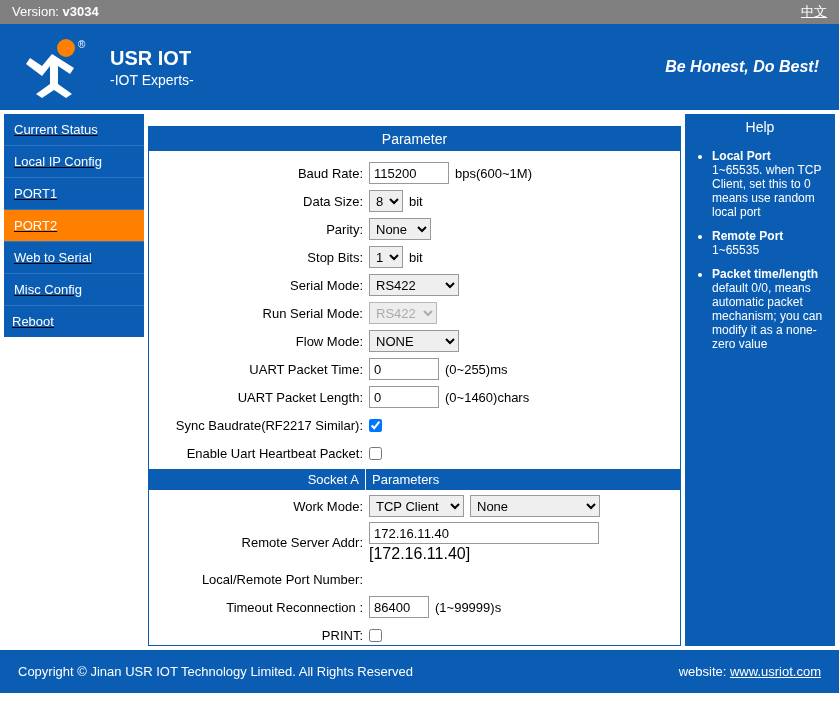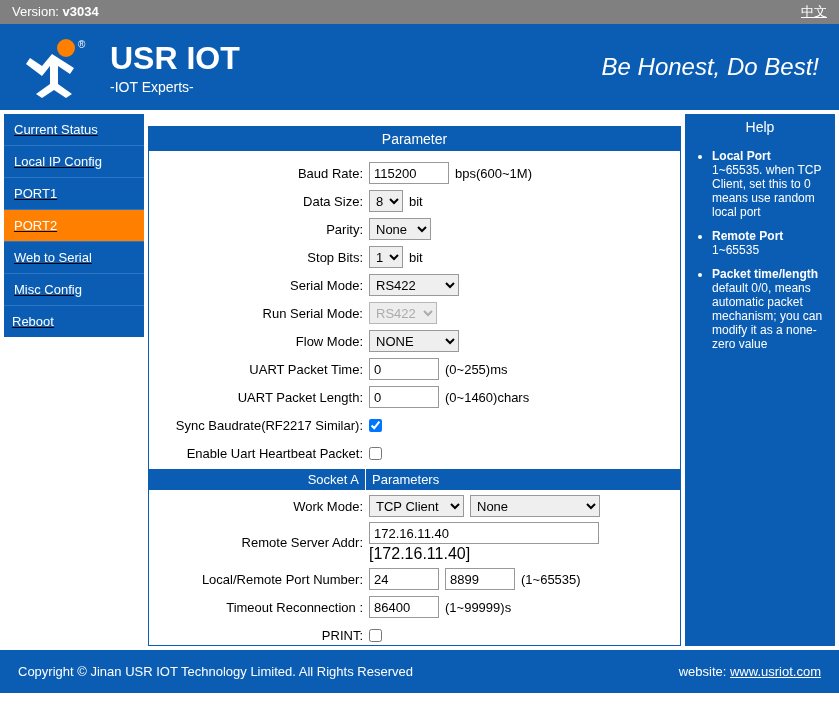--- a/index.html
+++ b/index.html
@@ -2,23 +2,23 @@
 <html><head>
 <meta charset="utf-8">
 <style>
 * { box-sizing: border-box; margin: 0; padding: 0; }
 body { font-family: Arial, sans-serif; font-size: 13px; background: #fff; width: 839px; }
 .topbar { background: #808080; color: #fff; height: 24px; line-height: 24px; padding: 0 12px; display: flex; justify-content: space-between; }
 .topbar a { color: #ffffff; text-decoration: underline; cursor: pointer; }
 .header { background: #0a5db3; color: #fff; height: 86px; display: flex; align-items: center; padding: 0 20px; justify-content: space-between; }
 .logo-area { display: flex; align-items: center; gap: 18px; }
 .logo-svg { width: 72px; height: 62px; }
-.brand h1 { font-size: 32px; font-weight: bold; margin-bottom: 2px; }
+.brand h1 { font-size: 20px; font-weight: bold; margin-bottom: 2px; }
 .brand .tag { font-size: 14px; }
-.slogan { font-style: italic; font-weight: normal; font-size: 24px; }
+.slogan { font-style: italic; font-weight: bold; font-size: 16px; }
 .main { display: flex; padding: 4px; gap: 4px; background: #fff; height: 540px; }
 .sidebar { width: 140px; flex-shrink: 0; text-decoration: underline; }
 .nav-item { background: #0a5db3; color: #fff; padding: 8px 10px; border-bottom: 1px solid #2a75c5; cursor: pointer; }
 .nav-item.active { background: #ff7f00; }
 .nav-item:last-child { border-bottom: none; padding-left: 8px; }
 .content { flex: 1; display: flex; flex-direction: column; border: 1px solid #0a5db3; overflow: hidden; margin-top: 12px; }
 .col-header { background: #0a5db3; color: #fff; text-align: center; padding: 4px; font-size: 14px; }
 .form-area { flex: 1; overflow-y: auto; padding: 6px 10px; }
 .row { display: flex; align-items: center; margin: 4px 0; min-height: 24px; }
 .label { width: 210px; text-align: right; padding-right: 6px; }
@@ -159,30 +159,25 @@
         </div>
       <div class="row">
           <div class="label">Remote Server Addr:</div>
           <div class="field" style="flex-direction:column;align-items:flex-start;gap:1px">
             <input type="text" style="width: 230px;" value="172.16.11.40">
             <div class="below">[172.16.11.40]</div>
           </div>
         </div>
       <div class="row">
           <div class="label">Local/Remote Port Number:</div>
-          <div class="field">
-            <input type="text" style="width: 70px;" value="24">
-            <input type="text" style="width: 70px;" value="8899">
-            <span>(1~65535)</span>
-          </div>
         </div>
       <div class="row">
           <div class="label">Timeout Reconnection :</div>
           <div class="field">
-            <input type="text" style="width: 70px;" value="86400">
+            <input type="text" style="width: 60px;" value="86400">
             <span>(1~99999)s</span>
           </div>
         </div>
       <div class="row">
           <div class="label">PRINT:</div>
           <div class="field">
             <input type="checkbox" style="">
           </div>
         </div>
       <div class="row">

